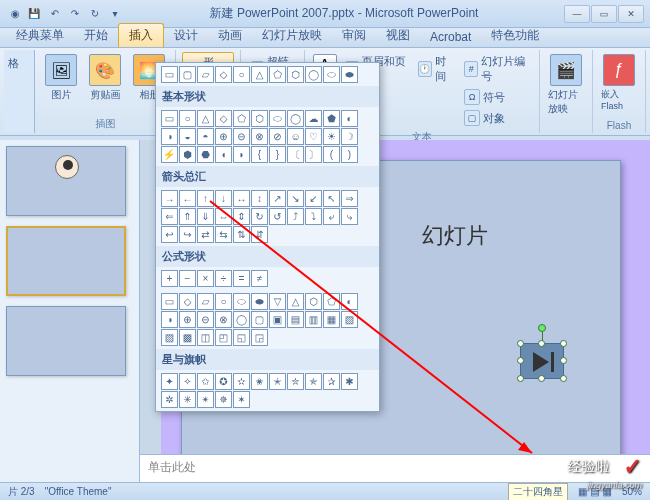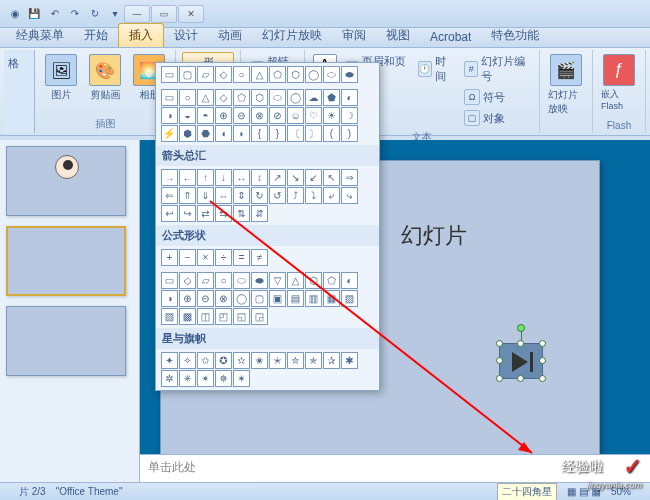--- a/index.html
+++ b/index.html
@@ -25,58 +25,59 @@
 .shape-btn-active { background:linear-gradient(#fef2d8,#fbe2a8) !important; border:1px solid #d6a93b !important; }
 .leftcol { width:35px; background:#d8e8f8; border-right:1px solid #9db9d9; padding-top:4px; }
 .leftcol .rl { font-size:11px; color:#3a5a8a; padding:2px 4px; }
 .workspace { position:absolute; top:140px; left:0; right:0; bottom:18px; display:flex; background:#c8d8e8; }
 .thumbcol { width:140px; background:#e8f0fa; border-right:1px solid #9db9d9; padding:6px; overflow:hidden; }
 .thumb { margin-bottom:10px; }
 .thumb-slide { width:120px; height:70px; background:#b8c8e0; border:1px solid #7a9ac0; box-shadow:1px 1px 3px rgba(0,0,0,.2); position:relative; }
 .thumb-slide.sel { border:2px solid #d6a93b; }
 .avatar { width:24px; height:24px; border-radius:50%; background:#f8e8d8; border:1px solid #666; position:absolute; top:8px; left:48px; }
 .avatar::after { content:""; position:absolute; width:10px; height:10px; border-radius:50%; background:#333; top:4px; left:7px; }
-.editarea { flex:1; background:#0369a1; padding:20px; position:relative; }
+.editarea { flex:1; background:#c4b5fd; padding:20px; position:relative;margin-left:21px; }
 .slide { width:440px; height:300px; background:#b8c8e0; border:1px solid #7a9ac0; margin:0; position:relative; box-shadow:2px 2px 6px rgba(0,0,0,.3); }
 .slide-title { position:absolute; top:60px; left:240px; font-size:22px; color:#333; }
 .shape-sel { position:absolute; top:182px; left:338px; width:44px; height:36px; background:#6a8bb0; border:1px solid #4a6a90; }
 .shape-sel .tri { width:0; height:0; border-left:16px solid #333; border-top:10px solid transparent; border-bottom:10px solid transparent; position:absolute; top:8px; left:12px; }
 .shape-sel .bar { width:3px; height:20px; background:#333; position:absolute; top:8px; left:30px; }
 .handle { width:7px; height:7px; background:#fff; border:1px solid #3a7a3a; border-radius:50%; position:absolute; }
 .rothandle { width:8px; height:8px; background:#6aea6a; border:1px solid #3a7a3a; border-radius:50%; position:absolute; top:-20px; left:50%; margin-left:-4px; }
 .rotline { width:1px; height:12px; background:#3a7a3a; position:absolute; top:-12px; left:50%; }
 .notes { position:absolute; bottom:0; left:140px; right:0; height:28px; background:#fff; border-top:1px solid #9db9d9; padding:4px 8px; font-size:12px; color:#888; }
-.statusbar { position:absolute; bottom:0; left:0; right:0; height:18px; background:linear-gradient(#d7e6f7,#c3d9f0); border-top:1px solid #9db9d9; display:flex; align-items:center; padding:0 19px; font-size:10px; color:#3a5a8a; gap:10px; }
+.statusbar { position:absolute; bottom:0; left:0; right:0; height:18px; background:linear-gradient(#d7e6f7,#c3d9f0); border-top:1px solid #9db9d9; display:flex; align-items:center; padding:0 8px; font-size:10px; color:#3a5a8a; gap:10px; }
 .statusbar .spacer { flex:1; }
 
 
 .shapes-dd { position:absolute; top:62px; left:155px; width:225px; background:#eef4fb; border:1px solid #8aa8c8; box-shadow:2px 2px 8px rgba(0,0,0,.3); z-index:100; max-height:430px; overflow:hidden; }
 .shapes-dd .cat { font-size:11px; font-weight:bold; color:#3a5a8a; padding:3px 6px; background:#dde9f7; }
 .shapes-dd .grid { display:flex; flex-wrap:wrap; gap:1px; padding:3px 5px; }
 .shapes-dd .sh { width:17px; height:17px; border:1px solid #7a9ac0; background:#fff; display:flex; align-items:center; justify-content:center; font-size:10px; color:#4a6a90; cursor:pointer; }
 
 
 .annline { position:absolute; z-index:200; pointer-events:none; }
 
-.watermark { position:absolute; bottom:20px; right:8px; z-index:300; font-size:14px; color:#fff; text-shadow:1px 1px 2px #000; display:flex; align-items:center; gap:20px; }
+.watermark { position:absolute; bottom:20px; right:8px; z-index:300; font-size:14px; color:#fff; text-shadow:1px 1px 2px #000; display:flex; align-items:center; gap:14px; }
 .watermark .chk { color:#e03030; font-size:22px; font-weight:bold; }
 .watermark .sub { position:absolute; top:26px; right:0; font-size:9px; color:#ddd;font-style:italic; }
 </style>
 </head>
 <body>
 
 <div class="titlebar">
   <div class="qat">
     <div class="qat-btn">◉</div>
     <div class="qat-btn">💾</div>
     <div class="qat-btn">↶</div>
     <div class="qat-btn">↷</div>
     <div class="qat-btn">↻</div>
     <div class="qat-btn">▾</div>
   </div>
+  <div class="title">新建 PowerPoint 2007.pptx - Microsoft PowerPoint</div>
   <div class="wctrl">
     <div>—</div>
     <div>▭</div>
     <div>✕</div>
   </div>
 </div>
 
 <div class="tabs">
   <div class="tab">经典菜单</div>
   <div class="tab">开始</div>
@@ -222,20 +223,21 @@
       <div class="sh">▱</div>
       <div class="sh">◇</div>
       <div class="sh">○</div>
       <div class="sh">△</div>
       <div class="sh">⬠</div>
       <div class="sh">⬡</div>
       <div class="sh">◯</div>
       <div class="sh">⬭</div>
       <div class="sh">⬬</div>
     </div>
+  <div class="cat">基本形状</div>
   <div class="grid" id="grid-basic">
       <div class="sh">▭</div>
       <div class="sh">○</div>
       <div class="sh">△</div>
       <div class="sh">◇</div>
       <div class="sh">⬠</div>
       <div class="sh">⬡</div>
       <div class="sh">⬭</div>
       <div class="sh">◯</div>
       <div class="sh">☁</div>

